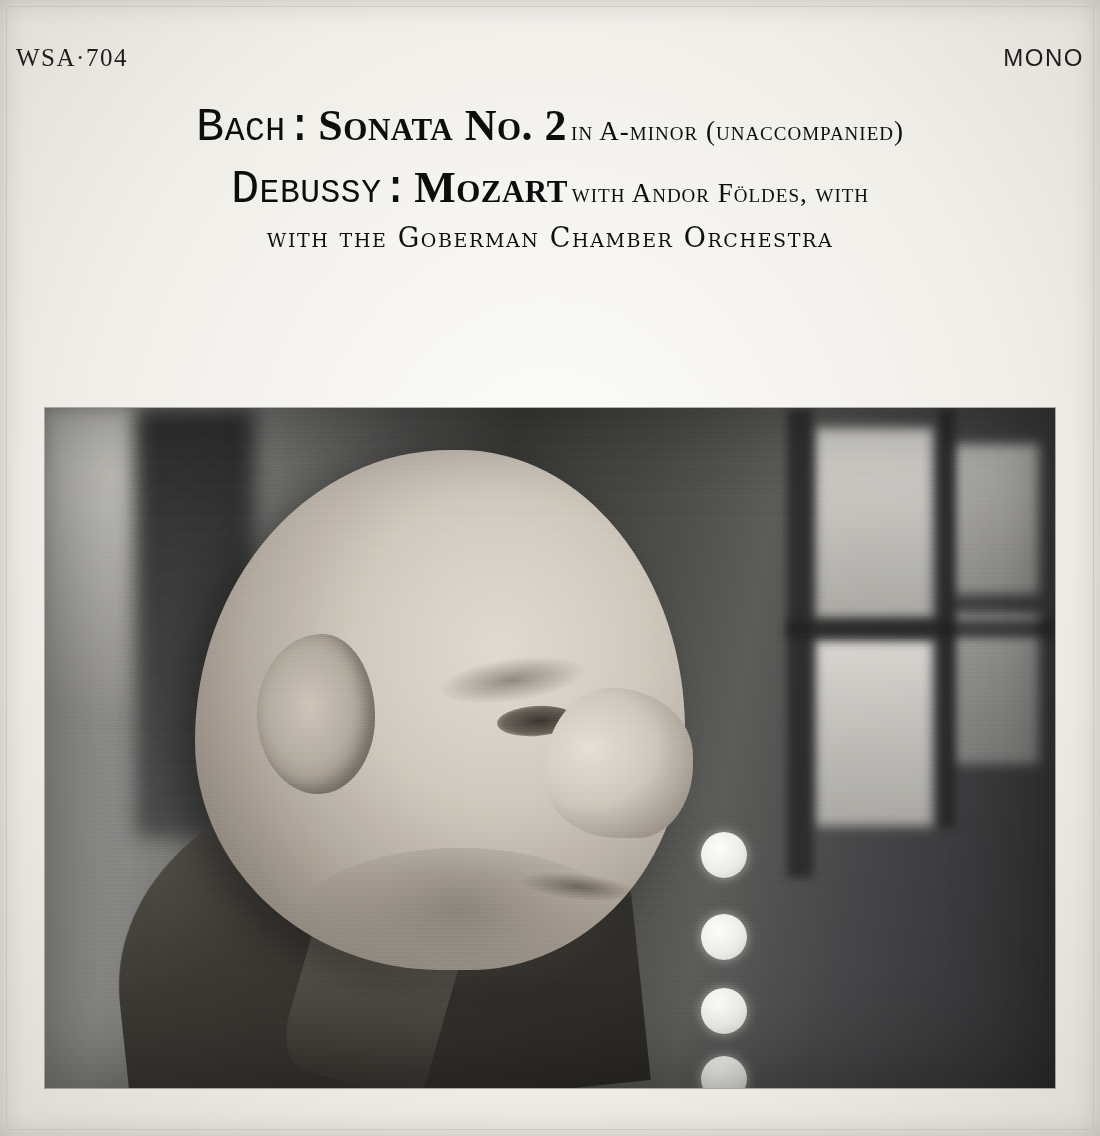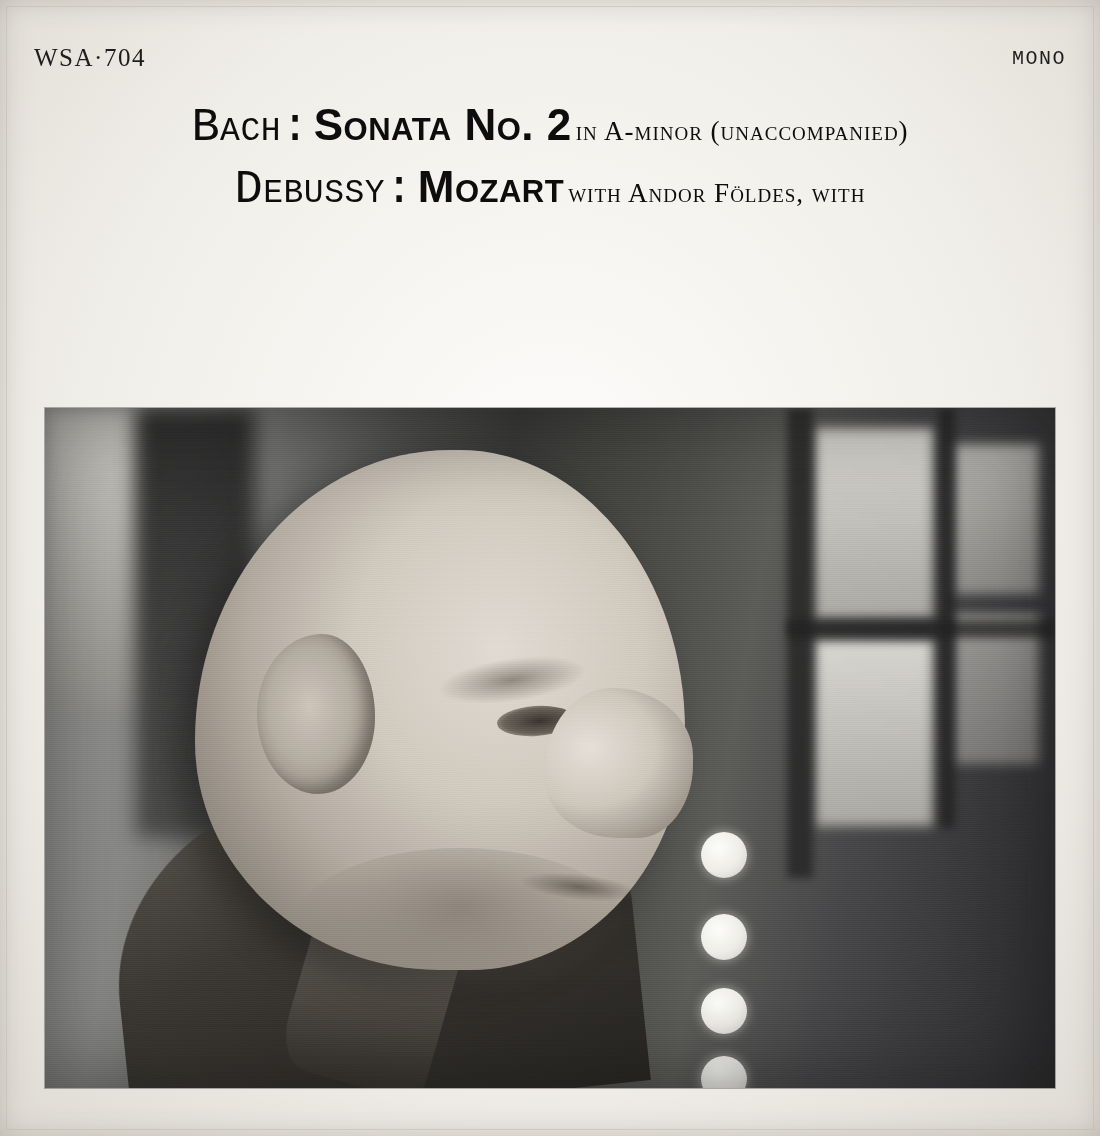--- a/index.html
+++ b/index.html
@@ -39,35 +39,35 @@
     pointer-events: none;
   }
 
   
   .header-row {
     position: absolute;
     top: 38px;
     left: 0;
     right: 0;
     height: 40px;
-    padding: 0 34px;
+    padding: 0 16px;
     box-sizing: border-box;
     display: flex;
     align-items: center;
     justify-content: space-between;
   }
   .catalog-no {
     font-family: "Liberation Serif", serif;
     font-size: 25px;
     letter-spacing: 1.5px;
     color: #1d1d1d;
   }
   .format-tag {
-    font-family: Liberation Mono, monospace;
-    font-size: 20px;
+    font-family: Liberation Sans, sans-serif;
+    font-size: 24px;
     letter-spacing: 1.5px;
     color: #1d1d1d;
   }
 
   
   .title-block {
     position: absolute;
     top: 92px;
     left: 0;
     right: 0;
@@ -100,21 +100,21 @@
     margin-top: 8px;
     color: #0d0d0d;
   }
   .work-line .composer {
     font-family: Liberation Mono, monospace;
     font-variant: small-caps;
     font-size: 47px;
     letter-spacing: 0.5px;
   }
   .work-line .piece {
-    font-family: Liberation Sans, sans-serif;
+    font-family: Liberation Serif, serif;
     font-variant: small-caps;
     font-weight: 700;
     font-size: 44px;
     letter-spacing: 0.5px;
   }
   .work-line .detail {
     font-family: Liberation Serif, serif;
     font-variant: small-caps;
     font-size: 27px;
     letter-spacing: 1px;
@@ -315,20 +315,21 @@
       <span class="detail">in A-minor (unaccompanied)</span>
     </div>
 
     <div class="work-line">
       <span class="composer">Debussy:</span>
       <span class="piece">Mozart</span>
       <span class="detail">with Andor Földes, with</span>
     </div>
 
 
+    <div class="ensemble-line">with the Goberman Chamber Orchestra</div>
   </div>
 
   <div class="photo-frame">
     <div class="photo">
       <div class="light-band"></div>
       <div class="dark-band"></div>
 
       <div class="pane p1"></div>
       <div class="pane p2"></div>
       <div class="pane p3"></div>

